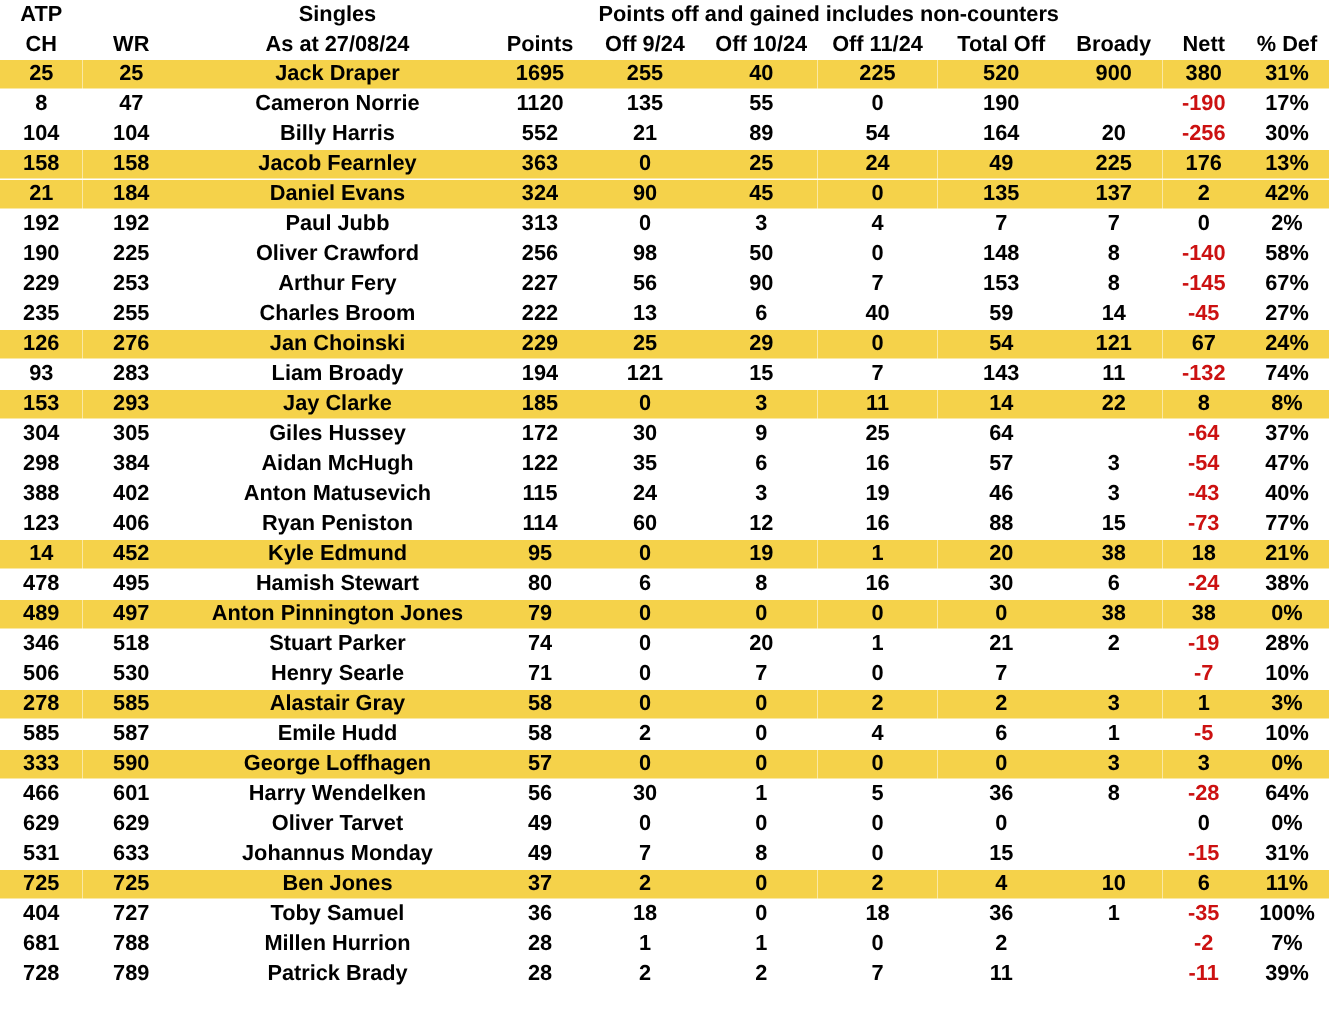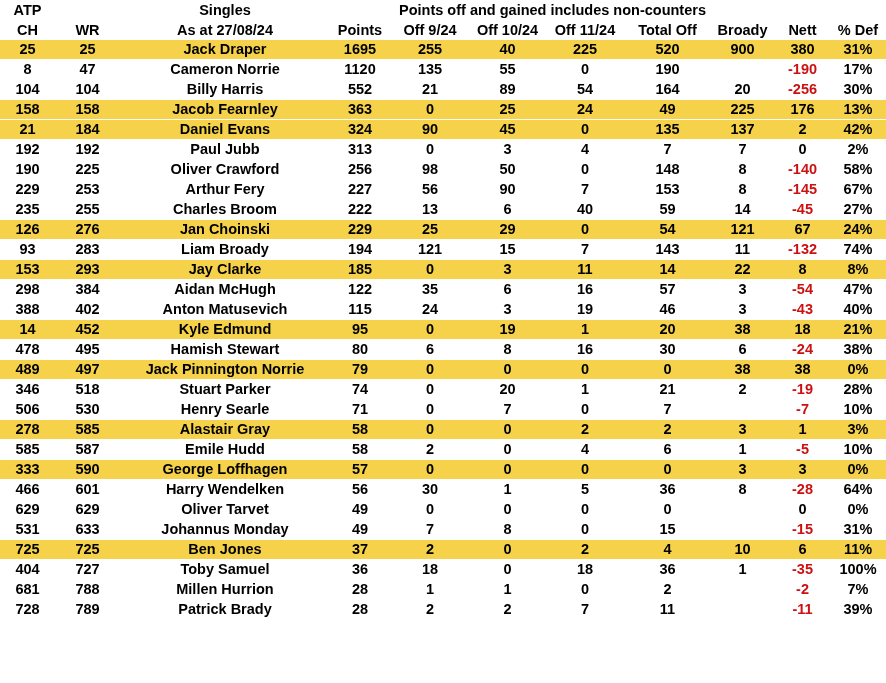--- a/index.html
+++ b/index.html
@@ -217,20 +217,33 @@
     <td>185</td>
     <td>0</td>
     <td>3</td>
     <td>11</td>
     <td>14</td>
     <td>22</td>
     <td>8</td>
     <td>8%</td>
   </tr>
       <tr>
+    <td>304</td>
+    <td>305</td>
+    <td>Giles Hussey</td>
+    <td>172</td>
+    <td>30</td>
+    <td>9</td>
+    <td>25</td>
+    <td>64</td>
+    <td></td>
+    <td class="neg">-64</td>
+    <td>37%</td>
+  </tr>
+      <tr>
     <td>298</td>
     <td>384</td>
     <td>Aidan McHugh</td>
     <td>122</td>
     <td>35</td>
     <td>6</td>
     <td>16</td>
     <td>57</td>
     <td>3</td>
     <td class="neg">-54</td>
@@ -242,20 +255,33 @@
     <td>Anton Matusevich</td>
     <td>115</td>
     <td>24</td>
     <td>3</td>
     <td>19</td>
     <td>46</td>
     <td>3</td>
     <td class="neg">-43</td>
     <td>40%</td>
   </tr>
+      <tr>
+    <td>123</td>
+    <td>406</td>
+    <td>Ryan Peniston</td>
+    <td>114</td>
+    <td>60</td>
+    <td>12</td>
+    <td>16</td>
+    <td>88</td>
+    <td>15</td>
+    <td class="neg">-73</td>
+    <td>77%</td>
+  </tr>
       <tr class="hl">
     <td>14</td>
     <td>452</td>
     <td>Kyle Edmund</td>
     <td>95</td>
     <td>0</td>
     <td>19</td>
     <td>1</td>
     <td>20</td>
     <td>38</td>
@@ -271,21 +297,21 @@
     <td>8</td>
     <td>16</td>
     <td>30</td>
     <td>6</td>
     <td class="neg">-24</td>
     <td>38%</td>
   </tr>
       <tr class="hl">
     <td>489</td>
     <td>497</td>
-    <td>Jack Pinnington Norrie</td>
+    <td>Anton Pinnington Jones</td>
     <td>79</td>
     <td>0</td>
     <td>0</td>
     <td>0</td>
     <td>0</td>
     <td>38</td>
     <td>38</td>
     <td>0%</td>
   </tr>
       <tr>

